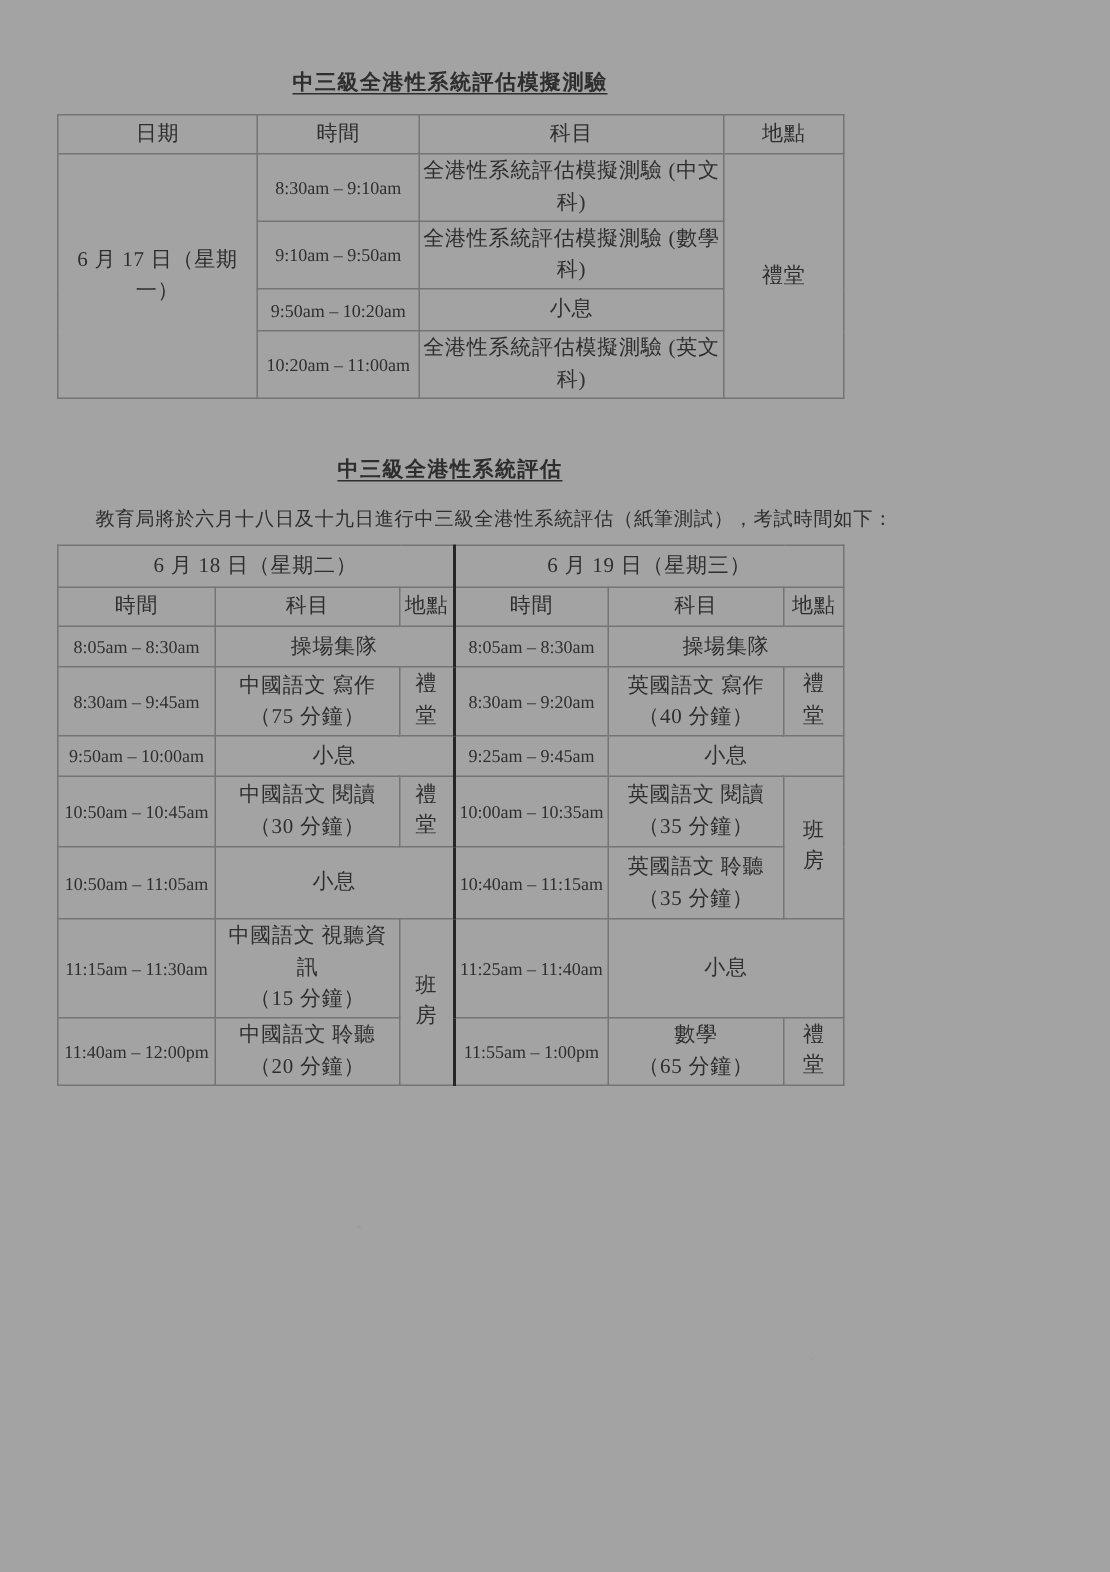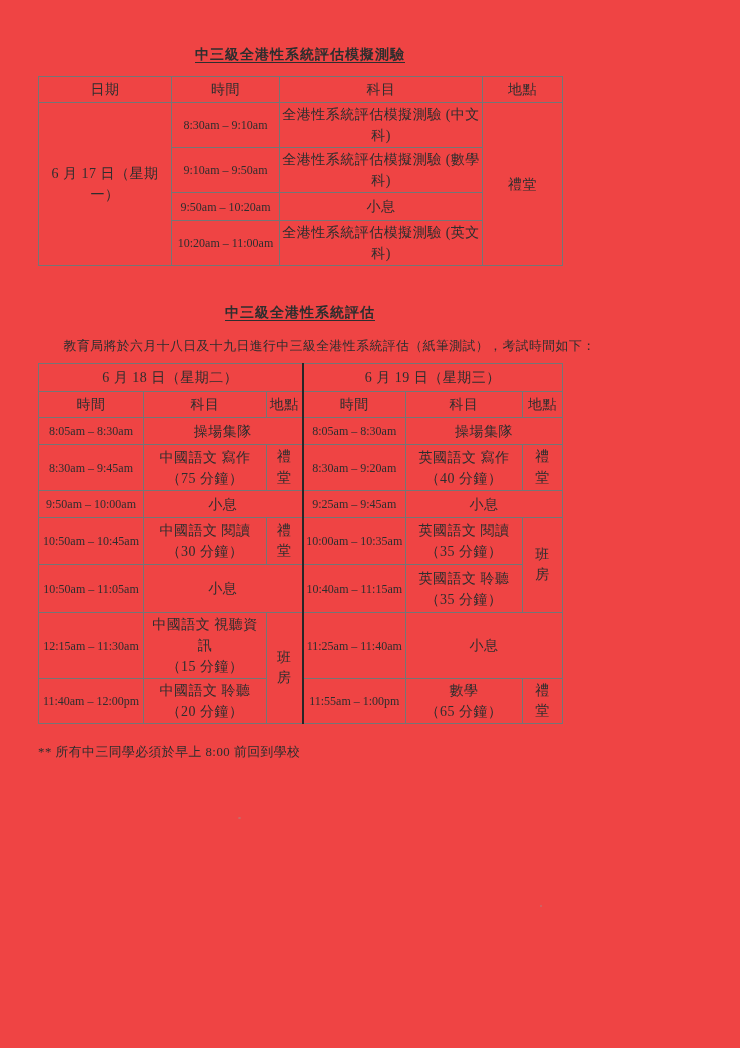--- a/index.html
+++ b/index.html
@@ -4,21 +4,21 @@
 <style>
   html,body{margin:0;padding:0;}
   body{
     width:740px;height:1048px;
     background:#ffffff;
     font-family:"Liberation Serif","DejaVu Serif",serif;
   }
   .page{
     position:relative;
     width:740px;height:1048px;
-    background:#ef4444;
+    background:#a3a3a3;
     color:#2e2e2e;
     overflow:hidden;
   }
   .content{
     position:absolute;
     left:38px; top:46px;
     width:524px;
   }
   .doc-title{
     margin:0 0 12px 0;
@@ -207,21 +207,21 @@
         <td class="time-cell">10:50am – 11:05am</td>
         <td colspan="2">小息</td>
         <td class="time-cell mid">10:40am – 11:15am</td>
         <td class="two-line">
           <div>英國語文 聆聽</div>
           <div>（35 分鐘）</div>
         </td>
       </tr>
 
       <tr class="t2-r5">
-        <td class="time-cell">12:15am – 11:30am</td>
+        <td class="time-cell">11:15am – 11:30am</td>
         <td class="two-line">
           <div>中國語文 視聽資訊</div>
           <div>（15 分鐘）</div>
         </td>
         <td rowspan="2"><span class="stack">班房</span></td>
         <td class="time-cell mid">11:25am – 11:40am</td>
         <td colspan="2">小息</td>
       </tr>
 
       <tr class="t2-r6">
@@ -233,18 +233,17 @@
         <td class="time-cell mid">11:55am – 1:00pm</td>
         <td class="two-line">
           <div>數學</div>
           <div>（65 分鐘）</div>
         </td>
         <td><span class="stack">禮堂</span></td>
       </tr>
     </tbody>
       </table>
 
-    <p class="footnote">** 所有中三同學必須於早上 8:00 前回到學校</p>
   </div>
 
   <div class="speck" style="left:238px;top:817px;width:3px;height:2px;"></div>
   <div class="speck" style="left:540px;top:905px;width:2px;height:2px;"></div>
 </div>
 
 </body></html>

